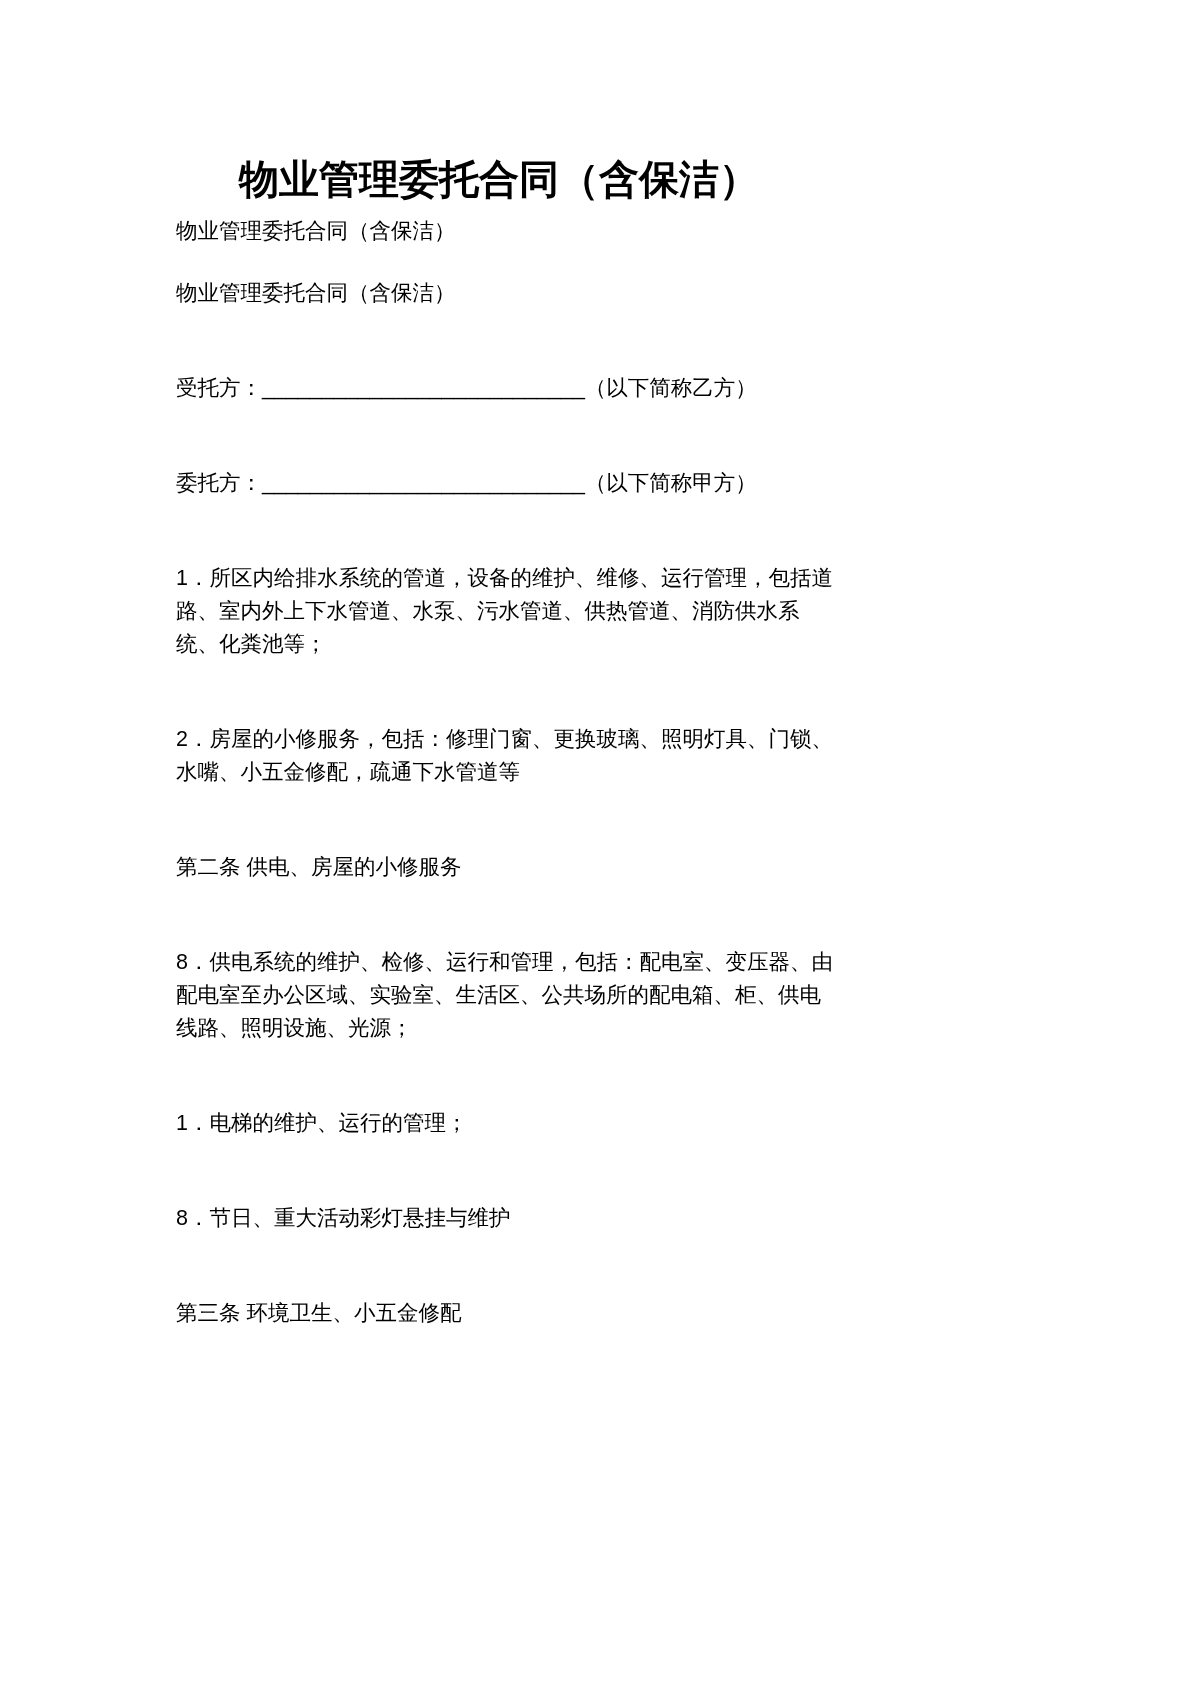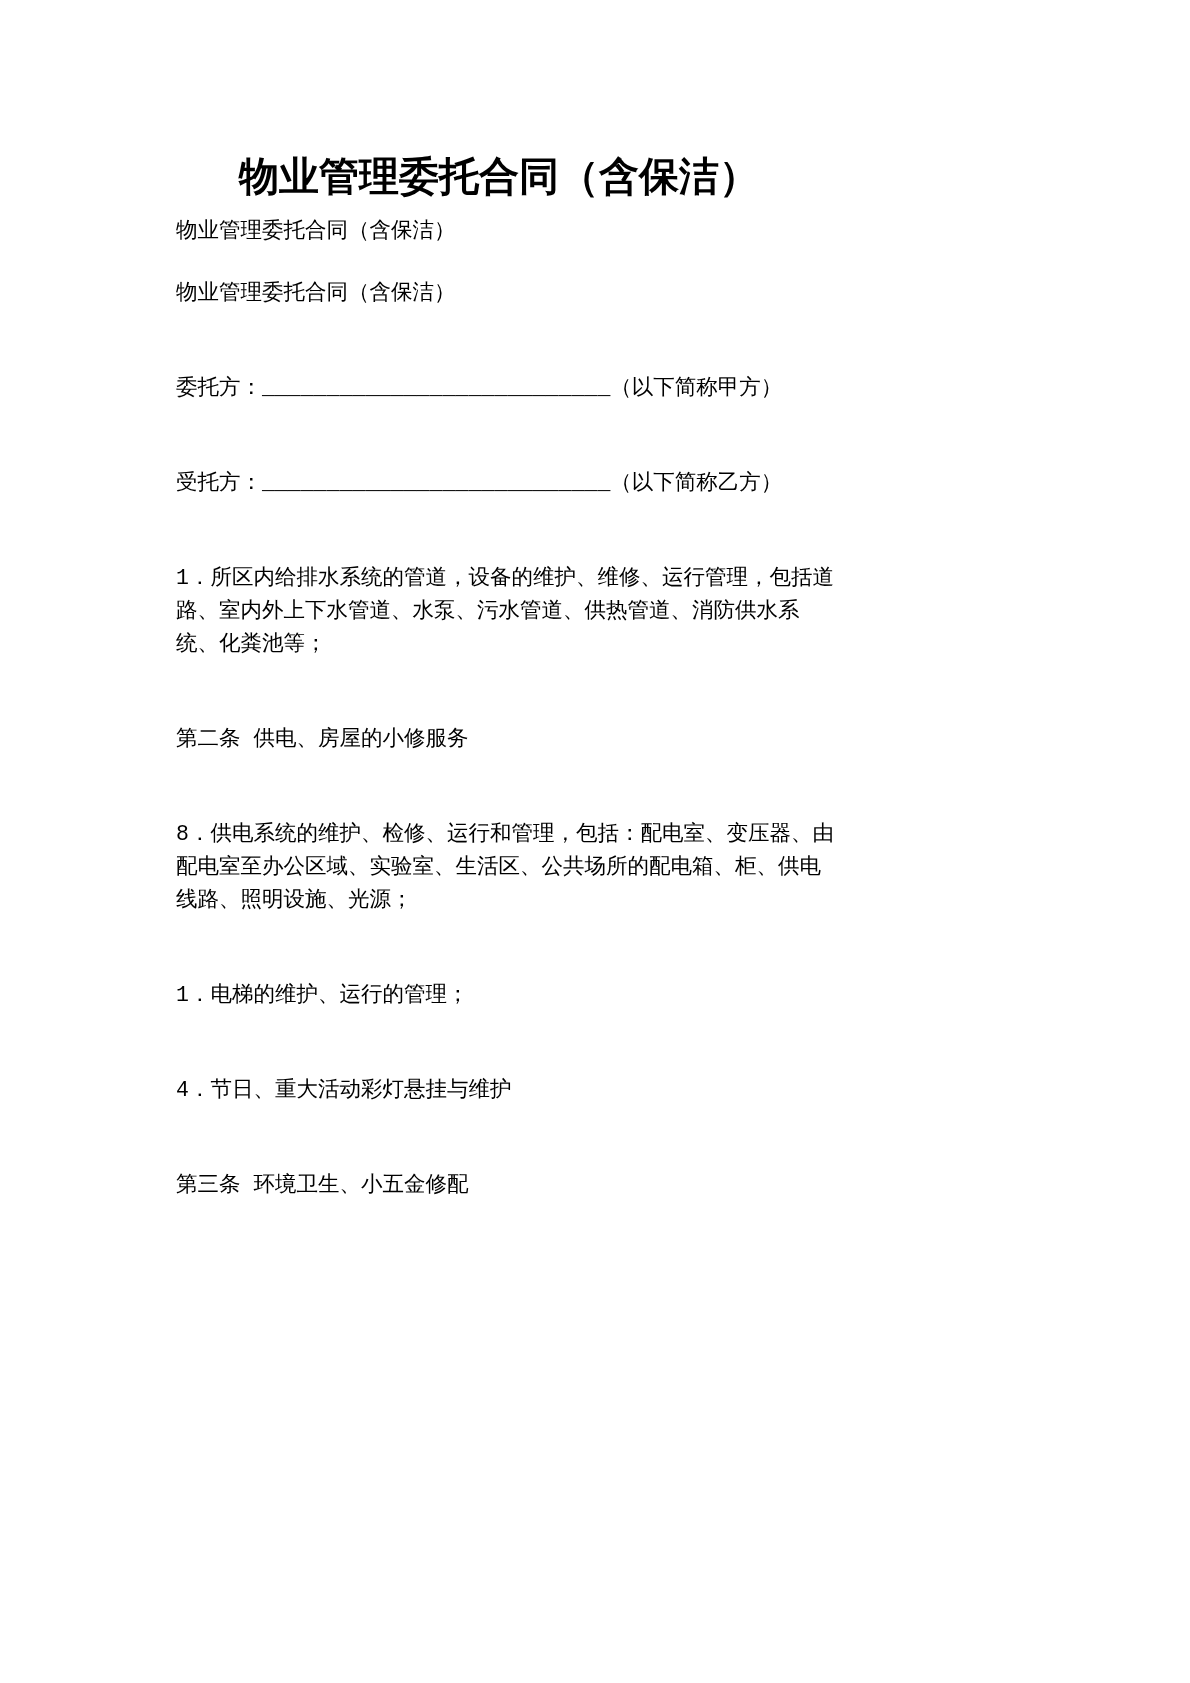--- a/index.html
+++ b/index.html
@@ -2,21 +2,21 @@
 <html><head>
 <meta charset="utf-8">
 <style>
   html, body { margin: 0; padding: 0; background: #ffffff; }
   .page {
     position: relative;
     width: 998px;
     height: 1683px;
     background: #ffffff;
     color: #000000;
-    font-family: Liberation Mono, monospace;
+    font-family: Liberation Sans, sans-serif;
     overflow: hidden;
   }
   .title {
     margin: 0 0 8px 0;
     padding-top: 152px;
     font-size: 40px;
     line-height: 55px;
     font-weight: 700;
     text-align: center;
     letter-spacing: 0;
@@ -44,33 +44,34 @@
 <div class="page">
 
   <h1 class="title">物业管理委托合同（含保洁）</h1>
 
   <div class="content">
 
     <p class="subtitle-first">物业管理委托合同（含保洁）</p>
 
     <p>物业管理委托合同（含保洁）</p>
 
+    <p class="party-line"><span>受托方：</span><span class="blank">___________________________</span><span>（以下简称乙方）</span></p>
+
     <p class="party-line"><span>委托方：</span><span class="blank">___________________________</span><span>（以下简称甲方）</span></p>
-
-    <p class="party-line"><span>受托方：</span><span class="blank">___________________________</span><span>（以下简称乙方）</span></p>
 
 
     <p>1．所区内给排水系统的管道，设备的维护、维修、运行管理，包括道路、室内外上下水管道、水泵、污水管道、供热管道、消防供水系统、化粪池等；</p>
 
+    <p>2．房屋的小修服务，包括：修理门窗、更换玻璃、照明灯具、门锁、水嘴、小五金修配，疏通下水管道等</p>
 
     <p>第二条 供电、房屋的小修服务</p>
 
     <p>8．供电系统的维护、检修、运行和管理，包括：配电室、变压器、由配电室至办公区域、实验室、生活区、公共场所的配电箱、柜、供电线路、照明设施、光源；</p>
 
     <p>1．电梯的维护、运行的管理；</p>
 
-    <p>4．节日、重大活动彩灯悬挂与维护</p>
+    <p>8．节日、重大活动彩灯悬挂与维护</p>
 
     <p>第三条 环境卫生、小五金修配</p>
 
 
   </div>
 </div>
 
 </body></html>

